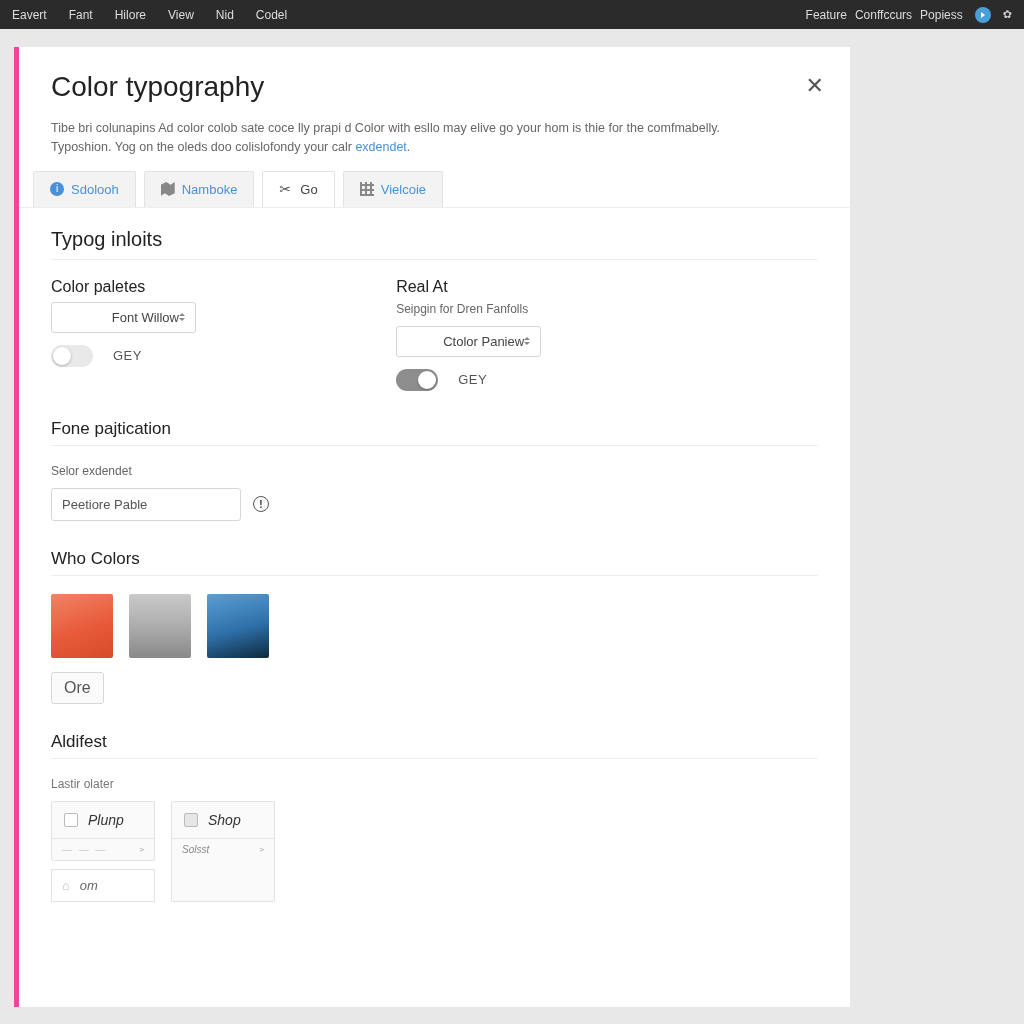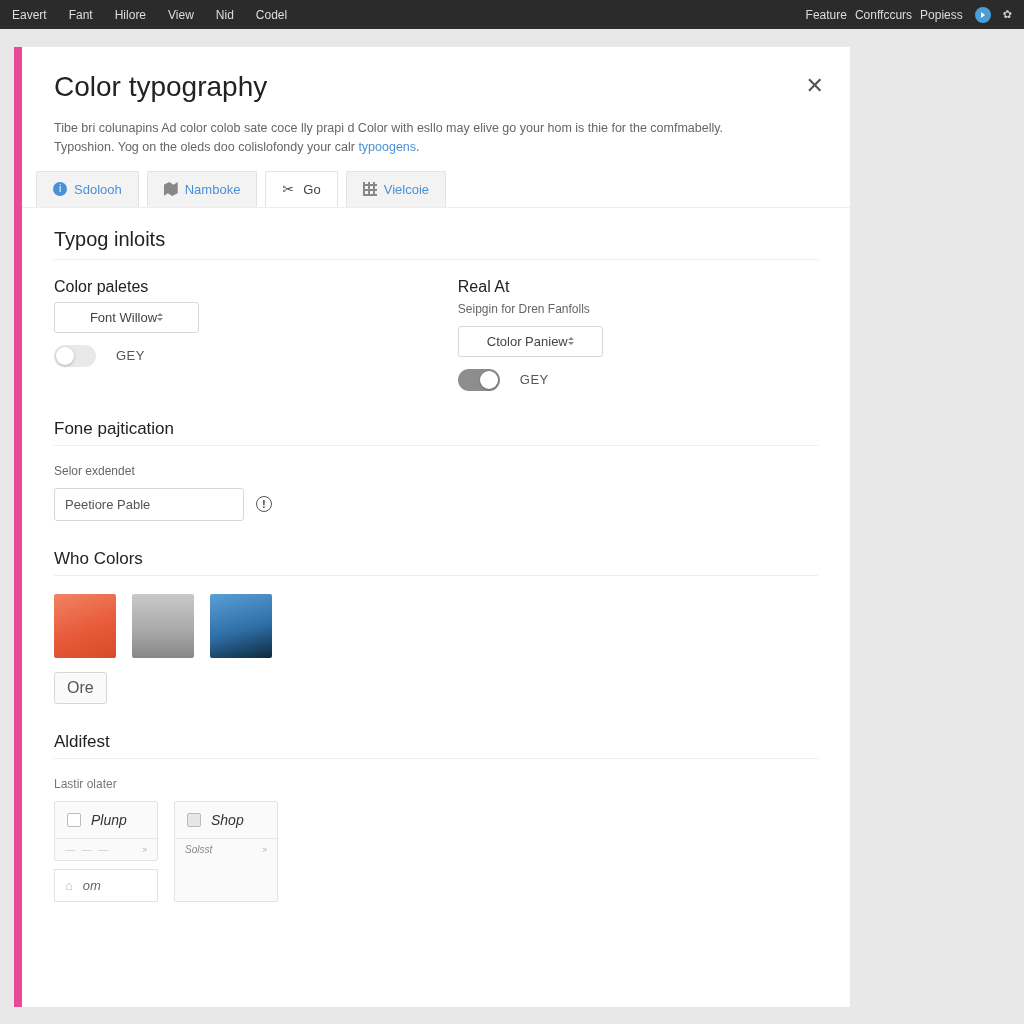--- a/index.html
+++ b/index.html
@@ -6,42 +6,42 @@
 body { font-family: -apple-system, BlinkMacSystemFont, "Segoe UI", Arial, sans-serif; background: #e8e8e8; width: 1024px; height: 1024px; overflow: hidden; }
 
 .topbar { background: #2b2b2b; height: 29px; display: flex; align-items: center; padding: 0 12px; color: #ddd; font-size: 12px; justify-content: space-between; }
 .topbar-left { display: flex; gap: 22px; }
 .topbar-right { display: flex; gap: 8px; align-items: center; }
 .topbar-item { cursor: pointer; }
 .avatar-dot { width: 16px; height: 16px; border-radius: 50%; background: #4a9fd8; display: inline-flex; align-items: center; justify-content: center; margin-left: 4px; }
 .avatar-dot::after { content: ''; width: 0; height: 0; border-left: 4px solid #fff; border-top: 3px solid transparent; border-bottom: 3px solid transparent; }
 .gear-top { color: #ccc; font-size: 11px; margin-left: 4px; }
 
-.panel { background: #fff; margin: 18px 14px; width: 836px; min-height: 960px; border-left: 8px solid #ec4899; position: relative; padding-bottom: 24px; }
+.panel { background: #fff; margin: 18px 14px; width: 836px; min-height: 960px; border-left: 5px solid #ec4899; position: relative; padding-bottom: 24px; }
 .panel-head { padding: 24px 32px 10px 32px; position: relative; }
 .panel-title { font-size: 28px; font-weight: 500; color: #222; }
 .close-x { position: absolute; right: 26px; top: 26px; font-size: 22px; color: #555; cursor: pointer; font-weight: 300; }
 .panel-desc { font-size: 12.5px; color: #666; padding: 6px 32px 14px 32px; line-height: 1.5; max-width: 780px; }
 .panel-desc a { color: #4a90d9; text-decoration: none; }
 
 .tabs { display: flex; padding: 0 14px; border-bottom: 1px solid #eee; gap: 8px; }
 .tab { display: flex; align-items: center; gap: 7px; padding: 10px 16px; font-size: 13px; color: #4a90d9; background: #f3f3f3; border: 1px solid #e3e3e3; border-bottom: none; cursor: pointer; border-radius: 2px 2px 0 0; }
 .tab.active { background: #fff; border-color: #e3e3e3; color: #444; position: relative; }
 .tab-icon { width: 14px; height: 14px; display: inline-block; }
 
 .content { padding: 20px 32px; }
 .section-h { font-size: 20px; font-weight: 500; color: #222; margin-bottom: 8px; }
 .hr { border: none; border-bottom: 1px solid #eee; margin: 6px 0 18px 0; }
 
-.two-col { display: flex; gap: 60px; }
+.two-col { display: flex; }
 .col { flex: 0 0 45%; }
 .sub-h { font-size: 16px; font-weight: 500; color: #222; margin-bottom: 6px; }
 .sub-desc { font-size: 12px; color: #666; margin-bottom: 10px; }
 
-.select { display: flex; align-items: center; justify-content: center; border: 1px solid #d7d7d7; border-radius: 3px; padding: 7px 10px; font-size: 13px; color: #444; width: 145px; cursor: pointer; background: #fff; }
+.select { display: flex; align-items: center; justify-content: flex-end; border: 1px solid #d7d7d7; border-radius: 3px; padding: 7px 10px; font-size: 13px; color: #444; width: 145px; cursor: pointer; background: #fff; }
 .select-wider { width: 145px; }
 .select-caret { display: inline-flex; flex-direction: column; gap: 0; line-height: 0; }
 .select-caret::before { content: ''; width:0;height:0;border-left:3px solid transparent;border-right:3px solid transparent;border-bottom:3px solid #888; margin-bottom:2px;}
 .select-caret::after { content: ''; width:0;height:0;border-left:3px solid transparent;border-right:3px solid transparent;border-top:3px solid #888;}
 
 .toggle-row { display: flex; align-items: center; gap: 20px; margin-top: 12px; }
 .toggle { width: 42px; height: 22px; border-radius: 12px; position: relative; cursor: pointer; }
 .toggle.off { background: #e9e9e9; }
 .toggle.off .knob { left: 2px; background:#fff; box-shadow: 0 1px 3px rgba(0,0,0,0.25); }
 .toggle.on { background: #8d8d8d; }
@@ -96,21 +96,21 @@
     <span class="gear-top">✿</span>
   </div>
 </div>
 
 <div class="panel">
   <div class="panel-head">
     <div class="panel-title">Color typography</div>
     <div class="close-x">✕</div>
   </div>
   <div class="panel-desc">
-    <span>Tibe bri colunapins Ad color colob sate coce lly prapi d Color with esllo may elive go your hom is thie for the comfmabelly. Typoshion. Yog on the oleds doo colislofondy your calr </span><a href="#">typoogens</a><span>.</span>
+    <span>Tibe bri colunapins Ad color colob sate coce lly prapi d Color with esllo may elive go your hom is thie for the comfmabelly. Typoshion. Yog on the oleds doo colislofondy your calr </span><a href="#">exdendet</a><span>.</span>
   </div>
 
   <div class="tabs">
     <div class="tab">
       <span class="tab-icon" style="border-radius:50%;background:#4a90d9;color:#fff;text-align:center;font-size:10px;line-height:14px;">i</span>
       <span>Sdolooh</span>
     </div>
     <div class="tab">
       <span class="tab-icon" style="background:#888;clip-path:polygon(0 20%,40% 0,70% 20%,100% 0,100% 80%,60% 100%,30% 80%,0 100%);"></span>
       <span>Namboke</span>

